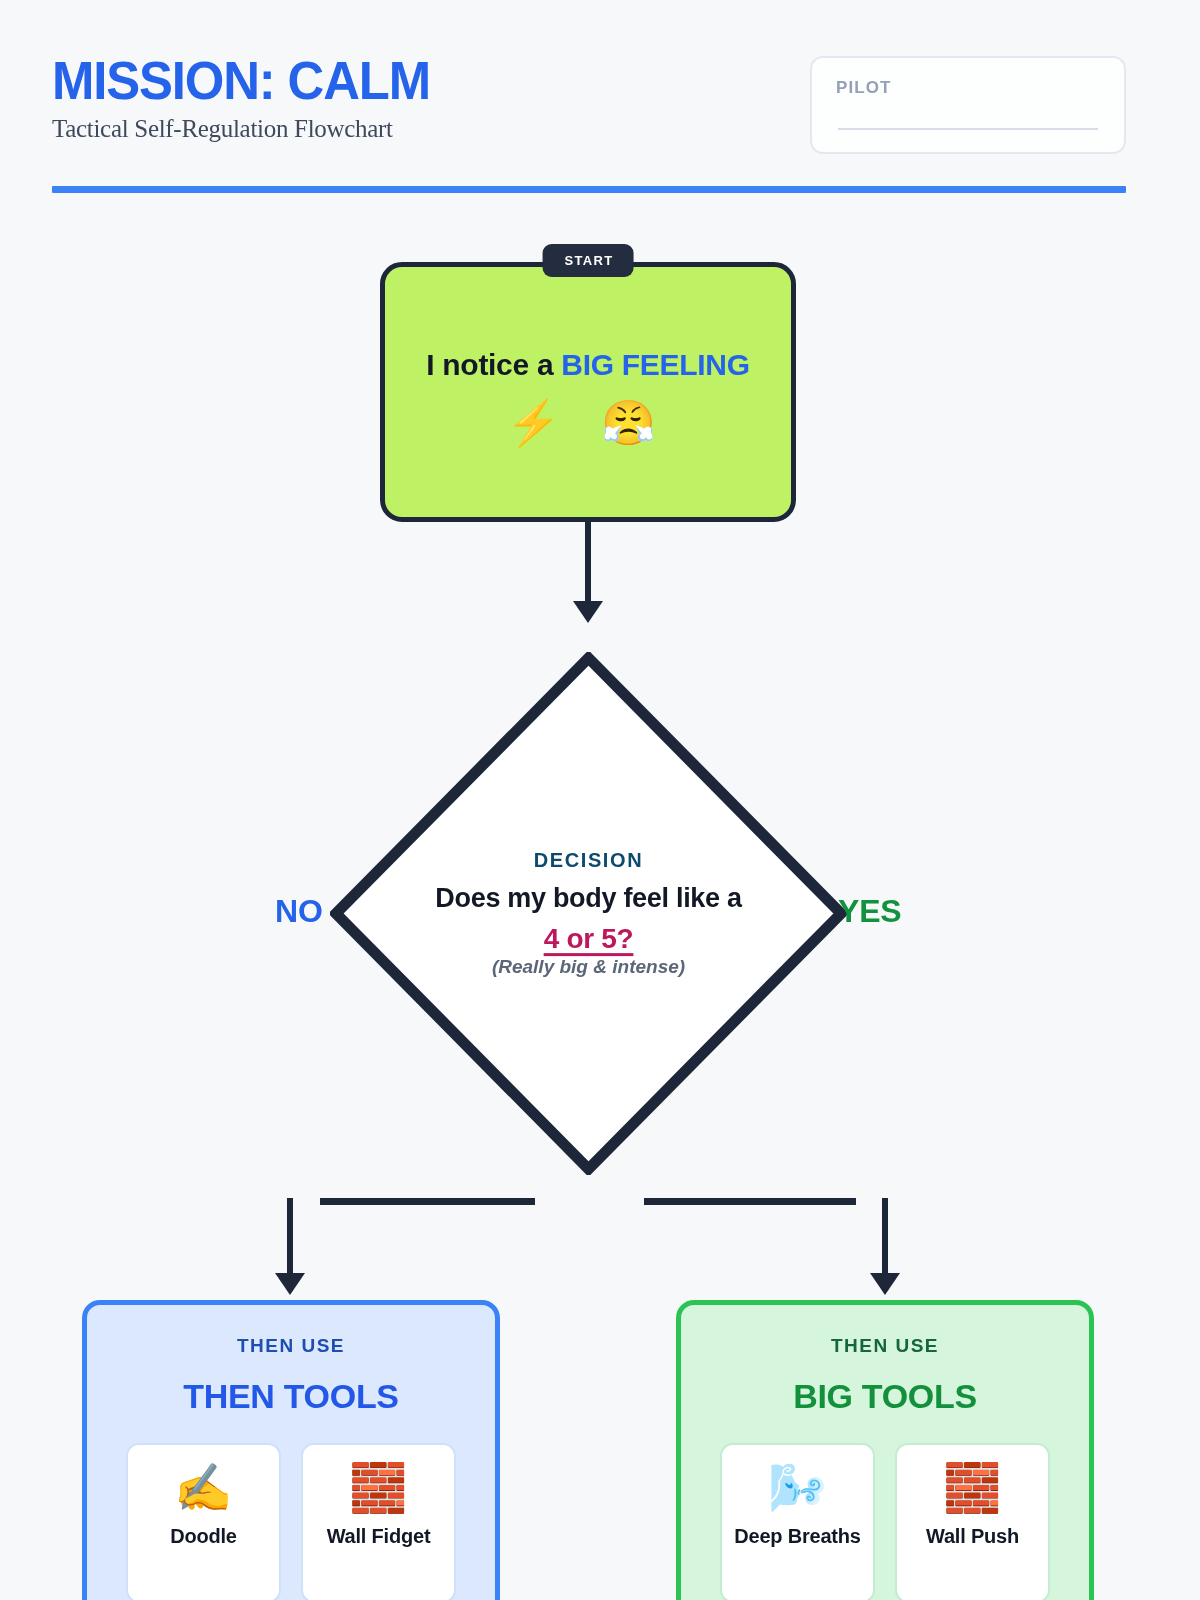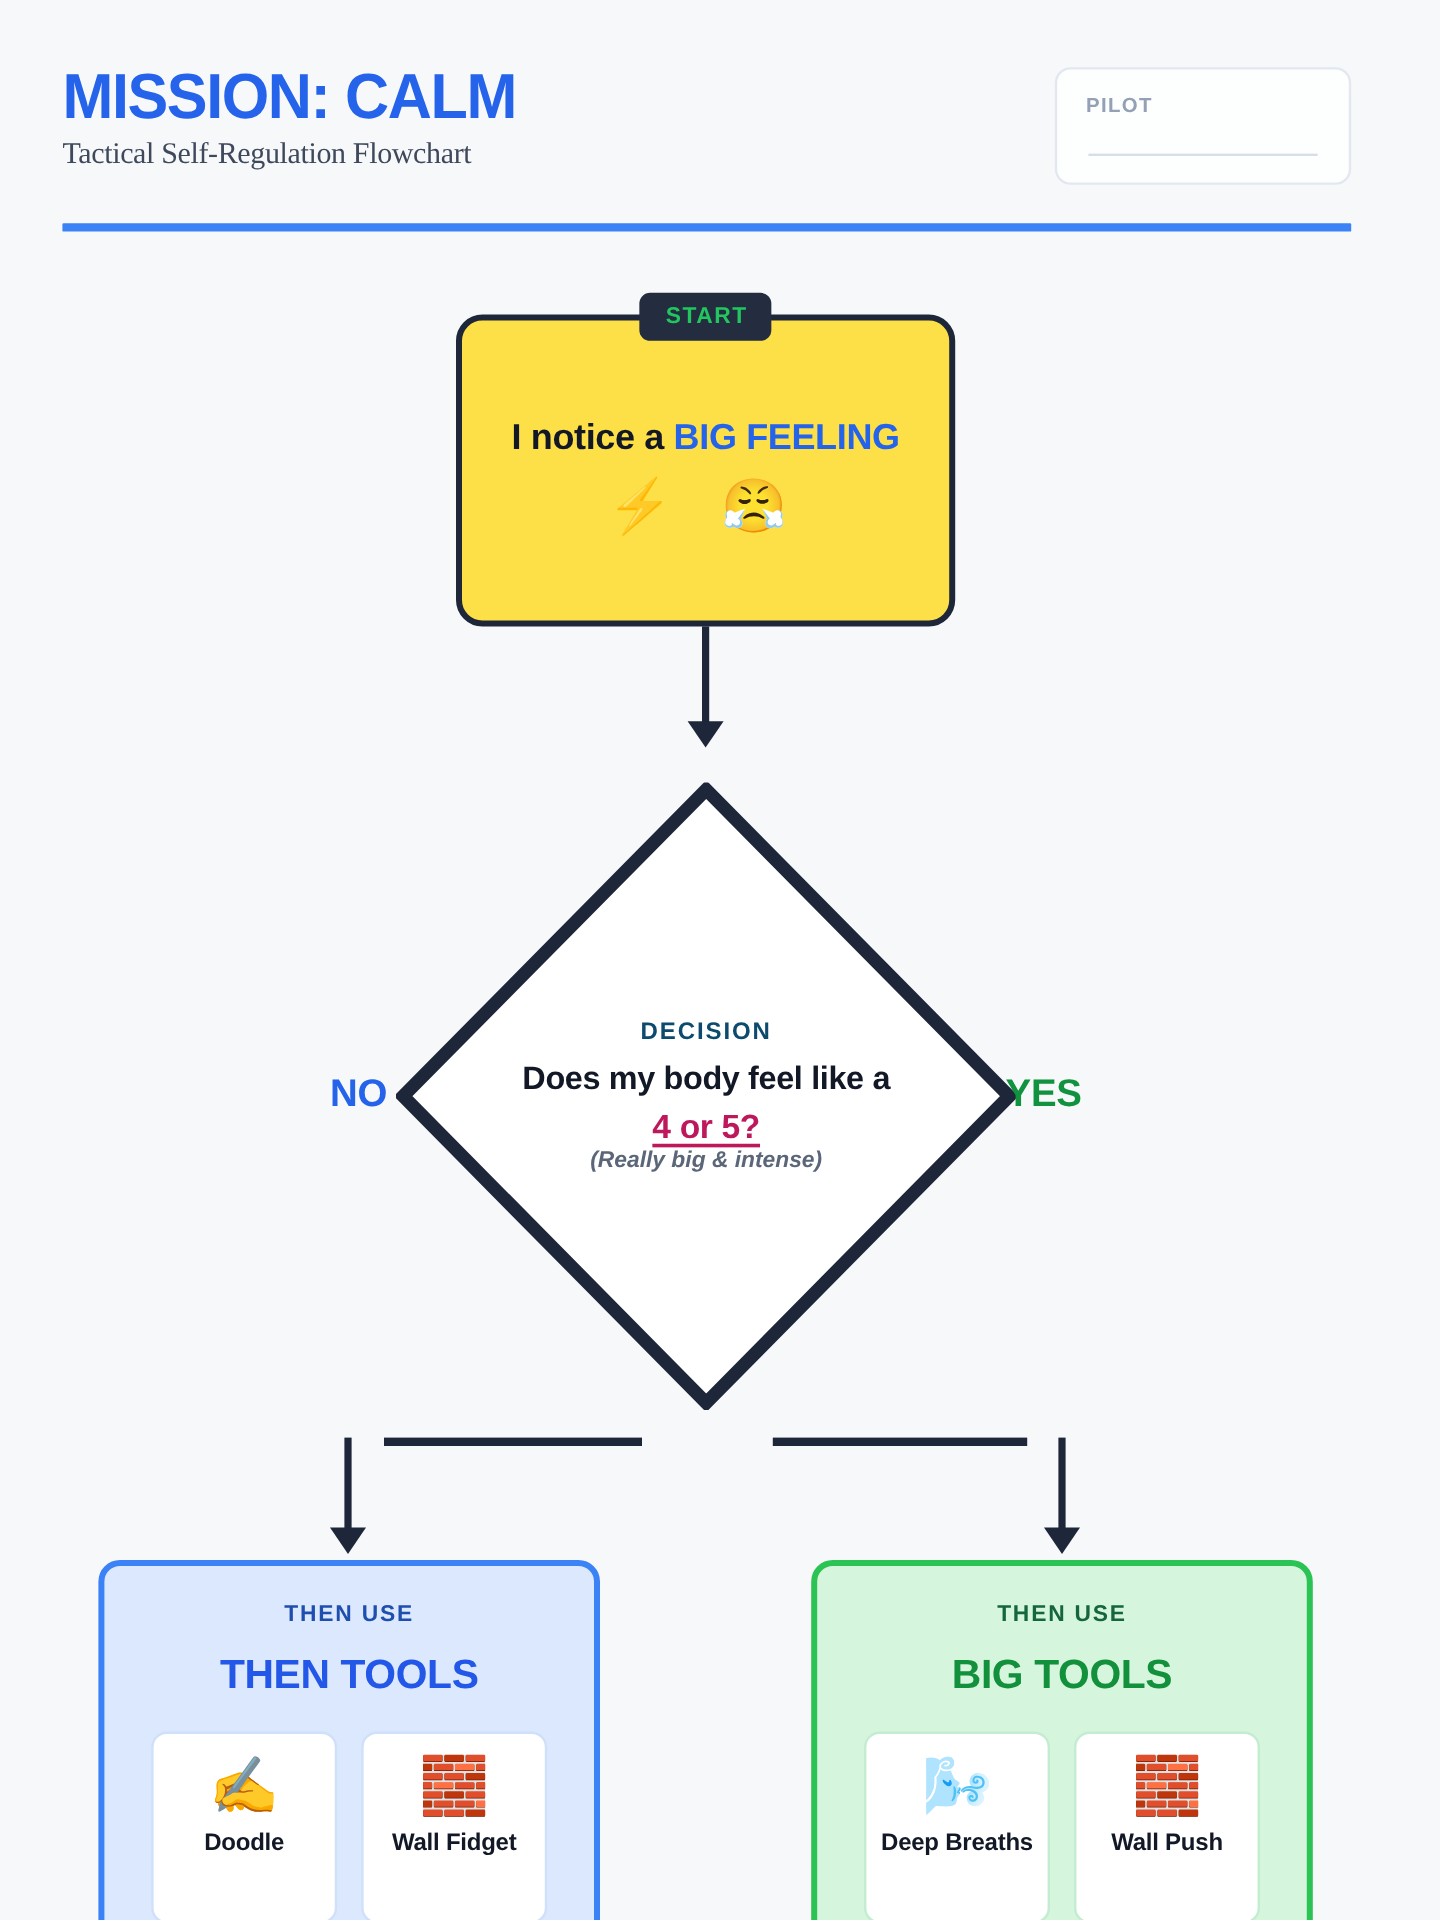--- a/index.html
+++ b/index.html
@@ -52,21 +52,21 @@
     font-family: Liberation Serif, serif;
   }
 
   .header-fields {
     display: flex;
     gap: 30px;
     padding-top: 10px;
   }
 
   .field-box {
-    width: 247px;
+    width: 316px;
     height: 98px;
     border: 2px solid #e3e8f0;
     border-radius: 13px;
     background: #fdfefe;
     padding: 20px 24px 0 24px;
     position: relative;
   }
 
   .field-label {
     font-size: 17px;
@@ -101,36 +101,36 @@
     top: 262px;
     width: 416px;
     height: 260px;
   }
 
   .start-box {
     position: absolute;
     inset: 0;
     border: 5px solid #1e2739;
     border-radius: 22px;
-    background: #fde047;
+    background: #bef264;
     display: flex;
     flex-direction: column;
     align-items: center;
     justify-content: center;
     padding: 26px 40px 24px 40px;
   }
 
   .start-badge {
     position: absolute;
     left: 50%;
     top: -18px;
     transform: translateX(-50%);
     background: #232d3f;
-    color: #22c55e;
-    font-size: 19px;
+    color: #ffffff;
+    font-size: 13px;
     font-weight: 700;
     letter-spacing: 1.3px;
     padding: 9px 20px 9px 22px;
     border-radius: 9px;
     z-index: 3;
     white-space: nowrap;
   }
 
   .start-text {
     font-size: 30px;

